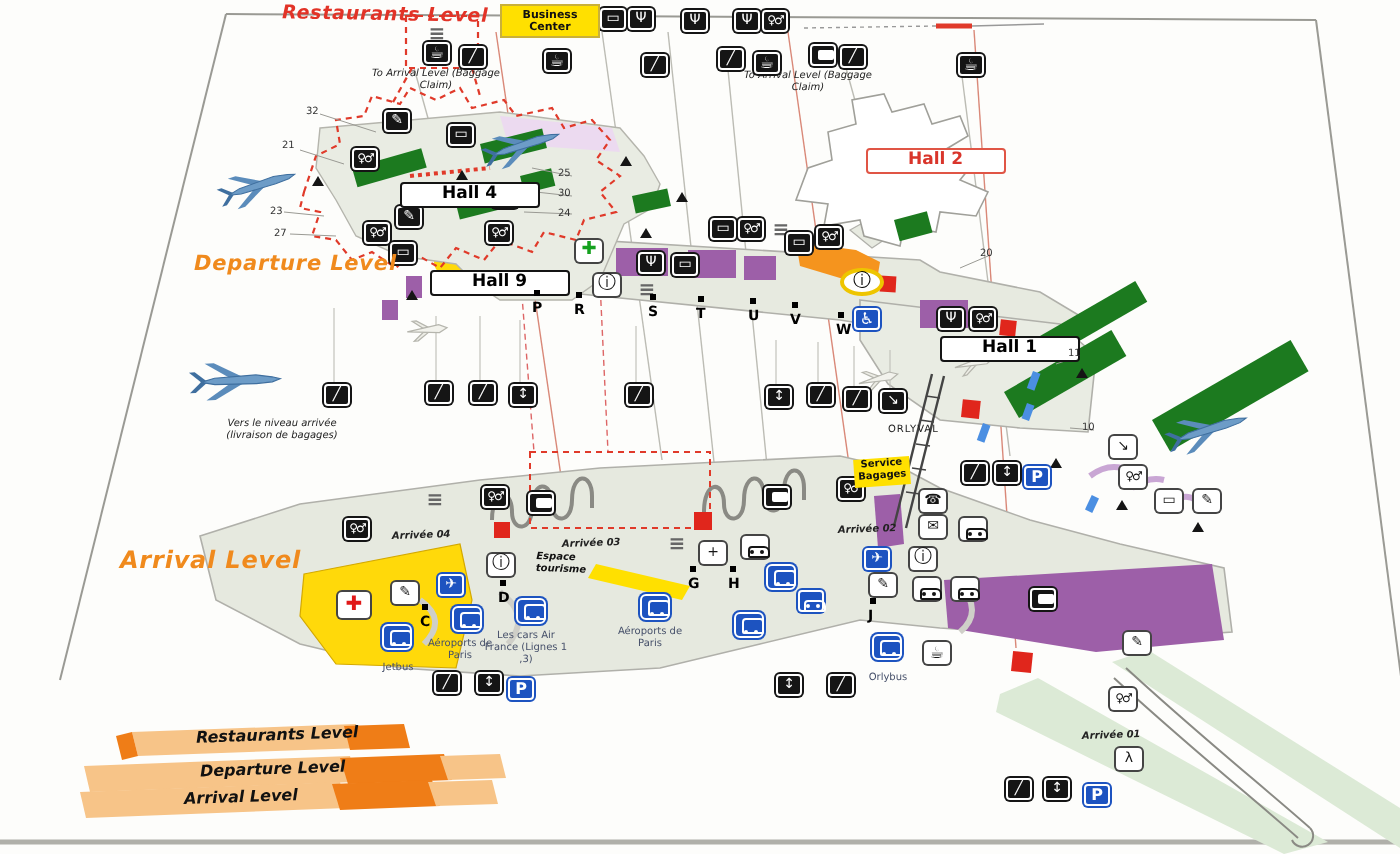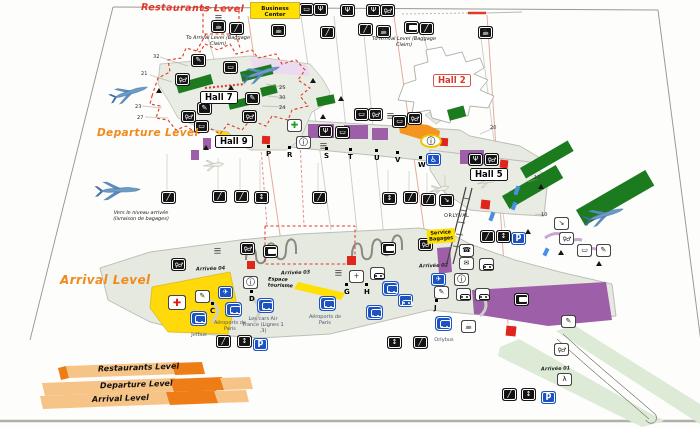--- a/index.html
+++ b/index.html
@@ -36,21 +36,21 @@
   .t-case::before{content:"";position:absolute;bottom:2px;left:2.5px;width:8px;height:5px;
       background:#fff;border-radius:1px;}
   .t-case::after{content:"";position:absolute;top:1.5px;left:4.5px;width:4px;height:3px;
       border:1px solid #fff;border-bottom:none;border-radius:2px 2px 0 0;}
   
   .level-title{position:absolute;font-style:italic;font-weight:bold;letter-spacing:.4px;z-index:7;}
   #t-rest{left:141px;top:2px;font-size:9.5px;color:#e23327;transform:rotate(1deg);}
   #t-dep{left:97px;top:126px;font-size:10.5px;color:#f08a1d;}
   #t-arr{left:60px;top:273px;font-size:12px;color:#f08a1d;}
   .hall{position:absolute;background:#fff;border:1.3px solid #141414;border-radius:2px;
-        font-weight:bold;font-size:8.5px;padding:0 4px;line-height:11px;color:#000;z-index:6;}
+        font-weight:bold;font-size:8.5px;padding:0 20px;line-height:11px;color:#000;z-index:6;}
   .hall.red{border-color:#e05545;color:#d9352b;}
   .badge{position:absolute;background:#ffe000;color:#111;font-weight:bold;text-align:center;z-index:7;}
   #badge-bc{left:250px;top:2px;width:48px;font-size:5.5px;padding:1.5px 0;border:.5px solid #c9b03a;}
   #badge-sb{left:427px;top:229px;width:28px;font-size:5px;line-height:1.15;transform:rotate(-4deg);padding:1px 0;}
   .note{position:absolute;font-style:italic;font-size:5px;color:#222;text-align:center;line-height:1.25;z-index:6;}
   #note1{left:186px;top:34px;width:64px;}
   #note2{left:372px;top:35px;width:64px;}
   #vers{left:102px;top:209px;width:78px;}
   #orlyval{position:absolute;left:444px;top:212px;font-size:5px;letter-spacing:.5px;color:#222;z-index:6;}
   #badge-et{position:absolute;left:268px;top:277px;width:32px;font-style:italic;font-weight:bold;
@@ -357,24 +357,24 @@
       <div class="icon v-w t-toilets" style="left: 555px; top: 344px;">♀♂</div>
       <div class="icon v-w t-walkway" style="left: 558px; top: 374px;">λ</div>
       <div class="icon v-b t-escalator" style="left: 503px; top: 389px;">╱</div>
       <div class="icon v-b t-elevator" style="left: 522px; top: 389px;">↕</div>
       <div class="icon v-u t-parking" style="left: 542px; top: 392px;">P</div>
       <div class="icon v-b t-escalator" style="left: 217px; top: 336px;">╱</div>
       <div class="icon v-b t-elevator" style="left: 238px; top: 336px;">↕</div>
       <div class="icon v-u t-parking" style="left: 254px; top: 339px;">P</div>
       <div class="icon v-b t-case" style="left: 264px; top: 246px;"></div>
       <div class="icon v-b t-case" style="left: 382px; top: 243px;"></div>
-      <div class="hall " style="left: 200px; top: 91px;">Hall 7</div>
+      <div class="hall " style="left: 200px; top: 91px;">Hall 4</div>
       <div class="hall " style="left: 215px; top: 135px;">Hall 9</div>
       <div class="hall red" style="left: 433px; top: 74px;">Hall 2</div>
-      <div class="hall " style="left: 470px; top: 168px;">Hall 5</div>
+      <div class="hall " style="left: 470px; top: 168px;">Hall 1</div>
       <div class="gletter" style="left: 266px; top: 150px;">P</div>
       <div class="gletter" style="left: 287px; top: 151px;">R</div>
       <div class="gletter" style="left: 324px; top: 152px;">S</div>
       <div class="gletter" style="left: 348px; top: 153px;">T</div>
       <div class="gletter" style="left: 374px; top: 154px;">U</div>
       <div class="gletter" style="left: 395px; top: 156px;">V</div>
       <div class="gletter" style="left: 418px; top: 161px;">W</div>
       <div class="gletter" style="left: 210px; top: 307px;">C</div>
       <div class="gletter" style="left: 249px; top: 295px;">D</div>
       <div class="gletter" style="left: 344px; top: 288px;">G</div>

